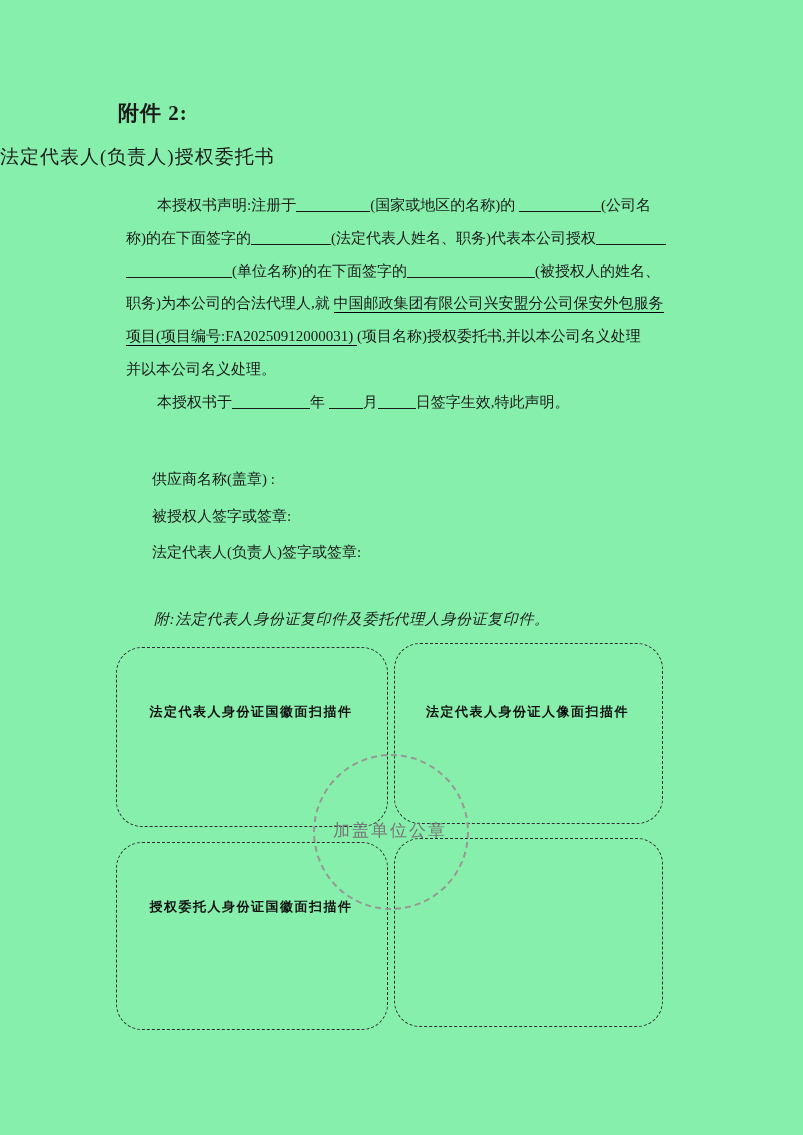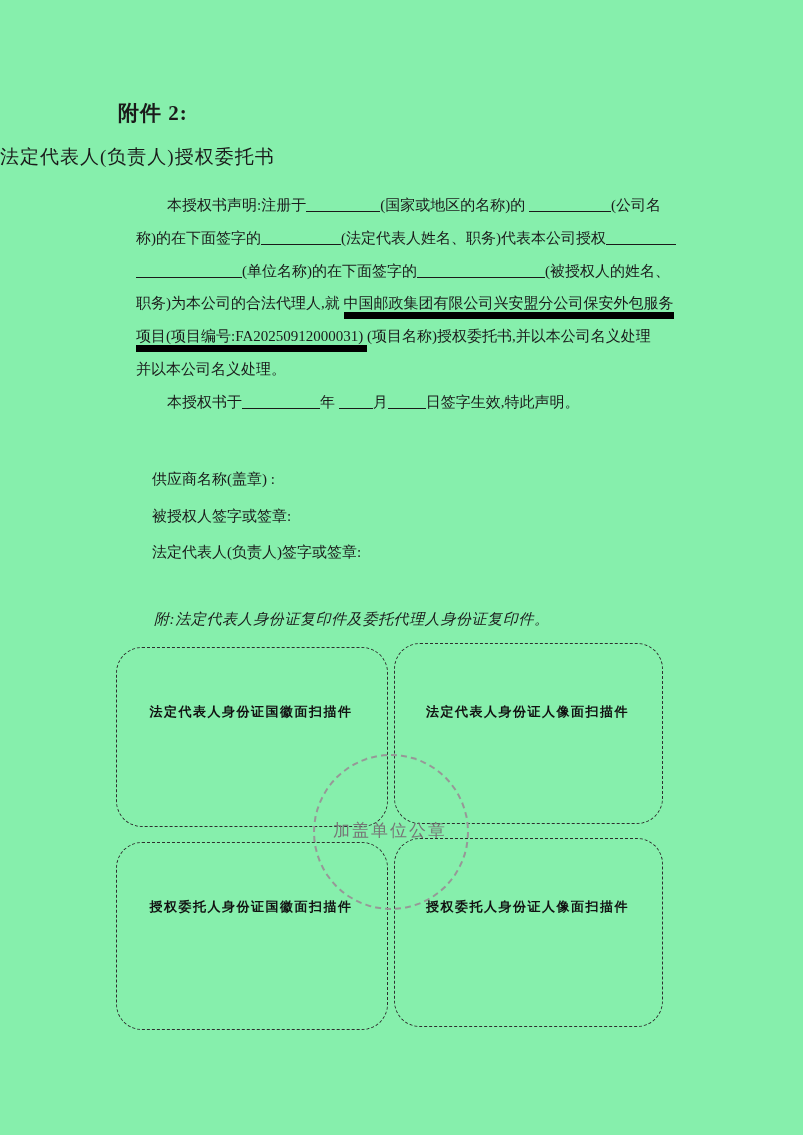--- a/index.html
+++ b/index.html
@@ -13,32 +13,32 @@
   }
   .attachment-label{
     position:absolute;left:118px;top:99px;
     font-size:21px;font-weight:bold;letter-spacing:1px;
   }
   .doc-title{
     position:absolute;left:0;top:144px;width:803px;
     text-align:left;font-size:19px;letter-spacing:1px;
   }
   .para{
-    position:absolute;left:136px;width:572px;
+    position:absolute;left:126px;width:572px;
     font-size:15px;line-height:32.8px;
   }
   .doc-line{white-space:nowrap;height:32.8px;}
   .doc-line.indent{padding-left:31px;}
   .blank{
     display:inline-block;
     border-bottom:1px solid #1a1a1a;
     height:1px;margin-bottom:-2px;
   }
   .underlined{
-    border-bottom:7px solid #000000;
+    border-bottom:1px solid #000000;
     padding-bottom:1px;
   }
   .sign-block{
     position:absolute;left:118px;top:461px;width:572px;
     font-size:15px;line-height:36.6px;
   }
   .sign-block .doc-line{height:36.6px;padding-left:34px;}
   .note-line{
     position:absolute;left:118px;top:603px;width:600px;
     font-size:15px;line-height:32.8px;white-space:nowrap;
@@ -102,18 +102,17 @@
   <div class="note-line">附:法定代表人身份证复印件及委托代理人身份证复印件。</div>
 
   <div class="scan-box" style="left:116px;top:647px;width:270px;height:178px;"></div>
   <div class="scan-box" style="left:394px;top:643px;width:267px;height:179px;"></div>
   <div class="scan-box" style="left:116px;top:842px;width:270px;height:186px;"></div>
   <div class="scan-box" style="left:394px;top:838px;width:267px;height:187px;"></div>
 
   <div class="box-label" style="left:116px;top:703px;width:270px;">法定代表人身份证国徽面扫描件</div>
   <div class="box-label" style="left:394px;top:703px;width:267px;">法定代表人身份证人像面扫描件</div>
   <div class="box-label" style="left:116px;top:898px;width:270px;">授权委托人身份证国徽面扫描件</div>
-  <div class="box-label" style="left:394px;top:898px;width:267px;">授权委托人身份证人像面扫描件</div>
 
   <div class="stamp-circle"></div>
   <div class="stamp-label">加盖单位公章</div>
 
 </div>
 
 </body></html>

